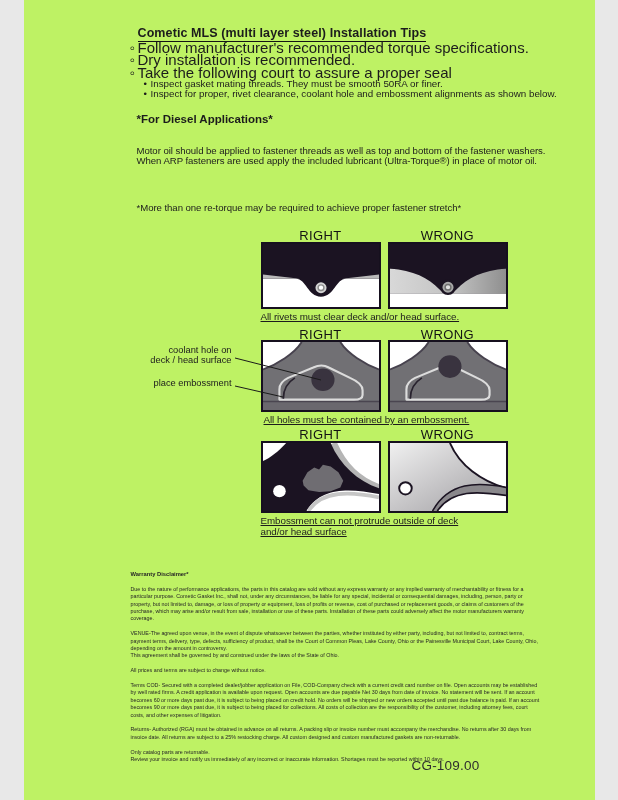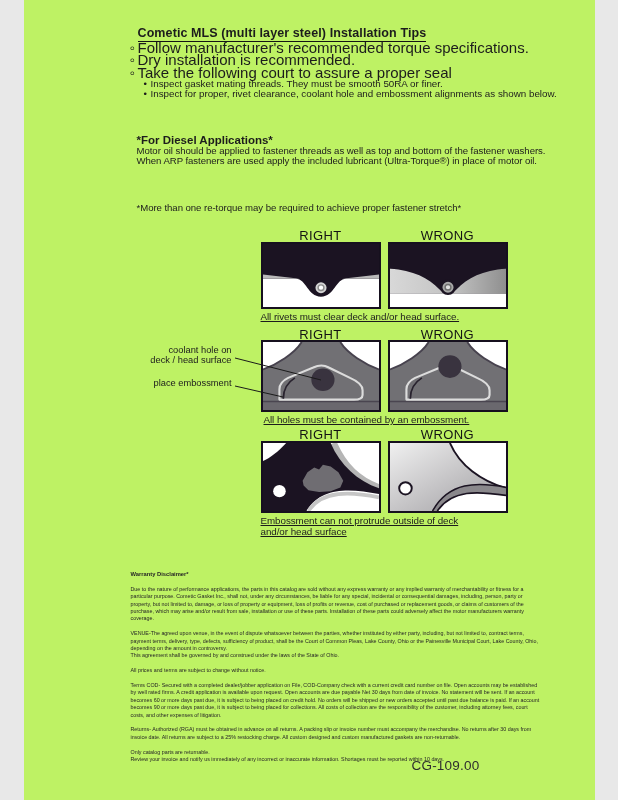--- a/index.html
+++ b/index.html
@@ -41,21 +41,21 @@
   <div class="abs" style="left:106px;top:42px;">
     <div class="bullet-row"><span class="marker">◦</span><span>Follow manufacturer's recommended torque specifications.</span></div>
     <div class="bullet-row"><span class="marker">◦</span><span>Dry installation is recommended.</span></div>
     <div class="bullet-row"><span class="marker">◦</span><span>Take the following court to assure a proper seal</span></div>
   </div>
   <div class="abs" style="left:120px;top:79px;">
     <div class="sub-row"><span class="marker" style="width:7px;">•</span><span>Inspect gasket mating threads.  They must be smooth 50RA or finer.</span></div>
     <div class="sub-row"><span class="marker" style="width:7px;">•</span><span>Inspect for proper, rivet clearance, coolant hole and embossment alignments as shown below.</span></div>
   </div>
 
-  <div class="abs h2" style="left:113px;top:113px;margin-top:21px;">*For Diesel Applications*</div>
+  <div class="abs h2" style="left:113px;top:113px;">*For Diesel Applications*</div>
   <div class="abs body-par preline" style="left:113px;top:134px;width:440px;margin-top:12px;">Motor oil should be applied to fastener threads as well as top and bottom of the fastener washers.
 When ARP fasteners are used apply the included lubricant (Ultra-Torque®) in place of motor oil.</div>
   <div class="abs body-par" style="left:113px;top:203px;width:440px;">*More than one re-torque may be required to achieve proper fastener stretch*</div>
 
   <div class="abs diag-label" style="left:237px;top:228px;">RIGHT</div>
   <div class="abs diag-label" style="left:364px;top:228px;">WRONG</div>
 
   <div class="abs dbox" style="left:237px;top:242px;height:67px;">
     <svg viewBox="0 0 120 67" preserveAspectRatio="none">
       <rect width="120" height="67" fill="#1b1322"></rect>

